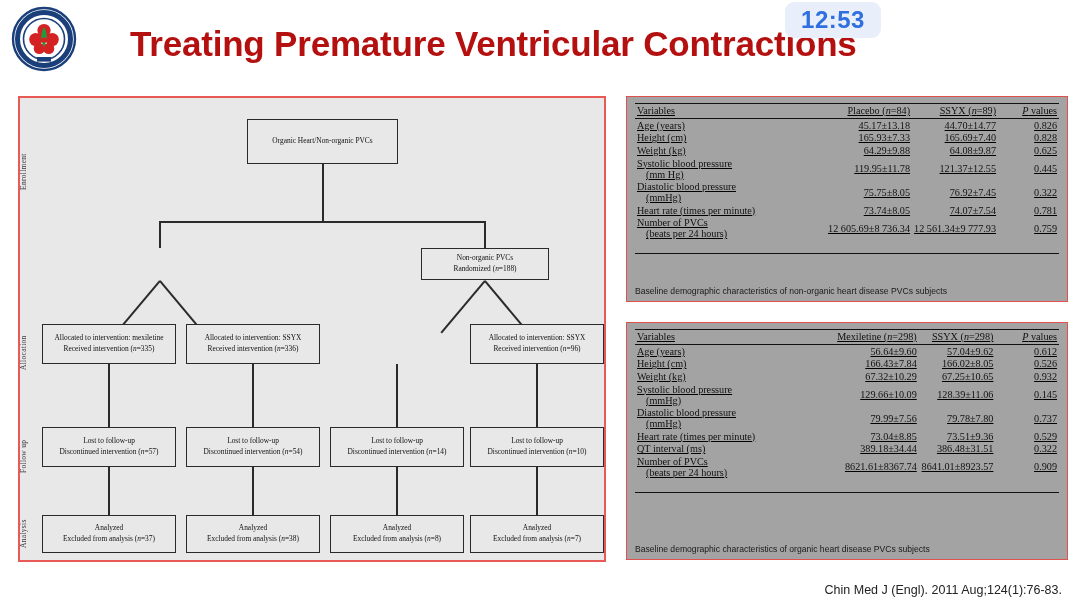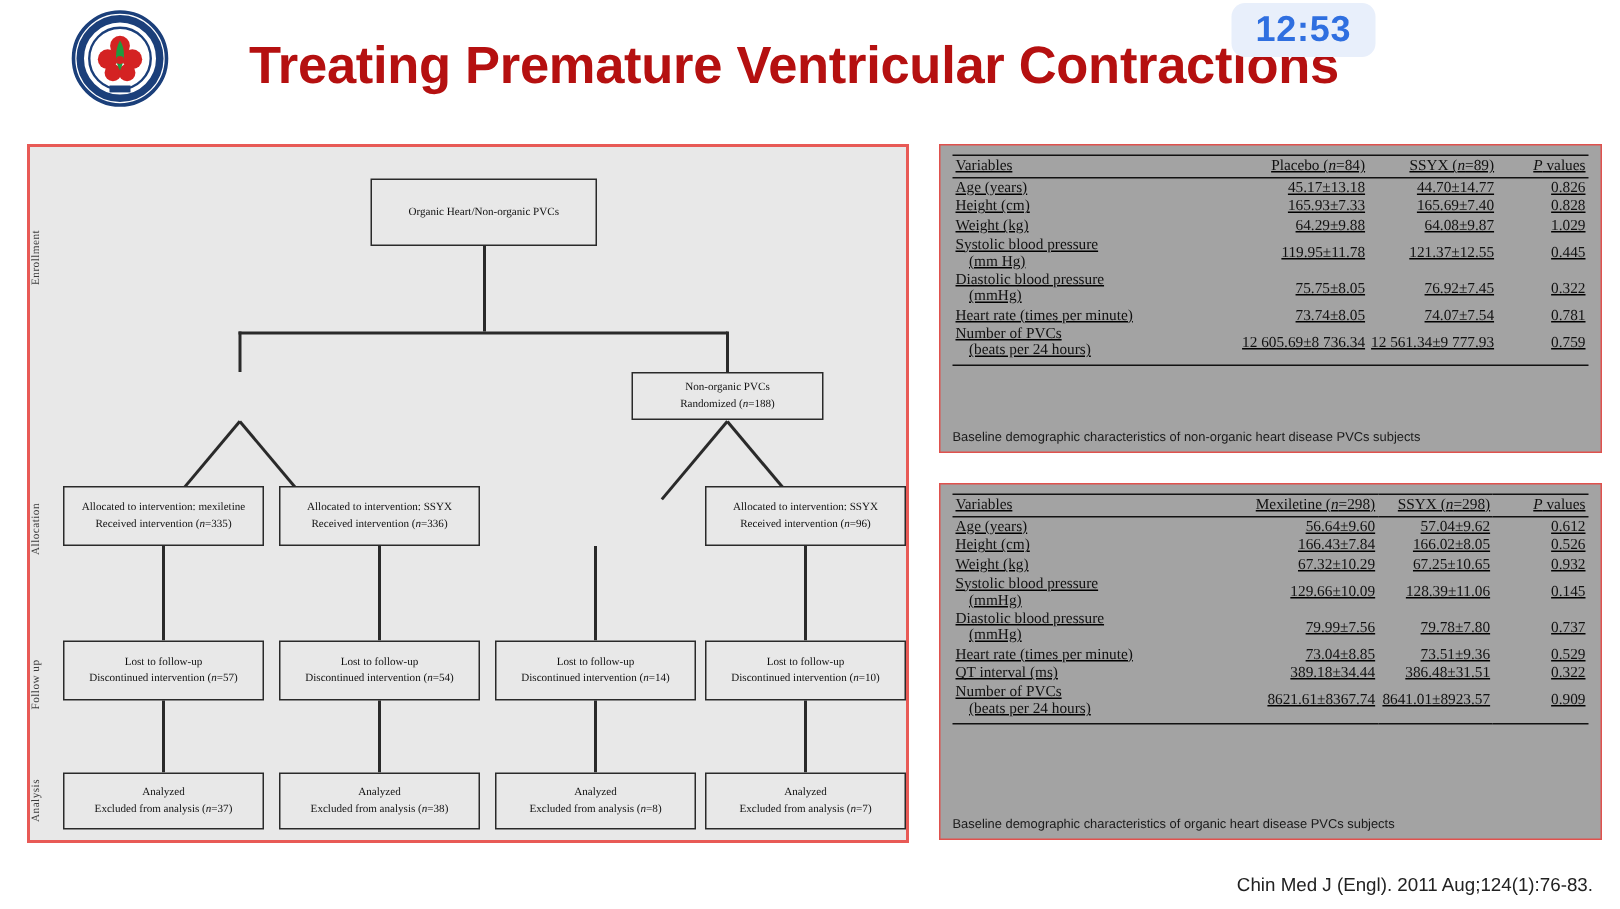--- a/index.html
+++ b/index.html
@@ -5,21 +5,21 @@
   * { box-sizing: border-box; margin: 0; padding: 0; }
   html, body { width: 1080px; height: 606px; }
   body {
     background: #ffffff;
     font-family: "Liberation Sans", sans-serif;
     position: relative;
     overflow: hidden;
   }
 
   
-  #header { position: absolute; left: 0; top: 0; width: 887px; height: 88px; margin-left: 36px; }
+  #header { position: absolute; left: 0; top: 0; width: 887px; height: 88px; }
 
   #logo { position: absolute; left: 11px; top: 6px; width: 66px; height: 66px; }
 
   #slide-title {
     position: absolute;
     left: 130px; top: 24px;
     width: 900px;
     font-size: 35px;
     font-weight: bold;
     color: #b51010;
@@ -109,21 +109,21 @@
     border-bottom: 0.9px solid #111;
     white-space: nowrap;
   }
   table.data td {
     padding: 0.8px 2px;
     white-space: nowrap;
   }
   .c-var  { text-align: left;  width: 47%; }
   .c-num  { text-align: right;  }
   .c-p    { text-align: right; width: 15%; }
-  tr.last-row td { border-bottom: 1.4px solid #111; padding-bottom: 4px; margin-left: 38px; }
+  tr.last-row td { border-bottom: 1.4px solid #111; padding-bottom: 14px; margin-left: 38px; }
   .sub { display: block; padding-left: 9px; }
   .ital { font-style: italic; }
 
   .tbl-caption {
     position: absolute;
     left: 8px; bottom: 5px;
     font-family: "Liberation Sans", sans-serif;
     font-size: 8.6px;
     color: #1a1a1a;
     white-space: nowrap;
@@ -275,21 +275,21 @@
         <tr>
           <td class="c-var">Height (cm)</td>
           <td class="c-num">165.93±7.33</td>
           <td class="c-num">165.69±7.40</td>
           <td class="c-p">0.828</td>
         </tr>
         <tr>
           <td class="c-var">Weight (kg)</td>
           <td class="c-num">64.29±9.88</td>
           <td class="c-num">64.08±9.87</td>
-          <td class="c-p">1.029</td>
+          <td class="c-p">0.625</td>
         </tr>
         <tr>
           <td class="c-var">Systolic blood pressure<span class="sub">(mm Hg)</span></td>
           <td class="c-num">119.95±11.78</td>
           <td class="c-num">121.37±12.55</td>
           <td class="c-p">0.445</td>
         </tr>
         <tr>
           <td class="c-var">Diastolic blood pressure<span class="sub">(mmHg)</span></td>
           <td class="c-num">75.75±8.05</td>

